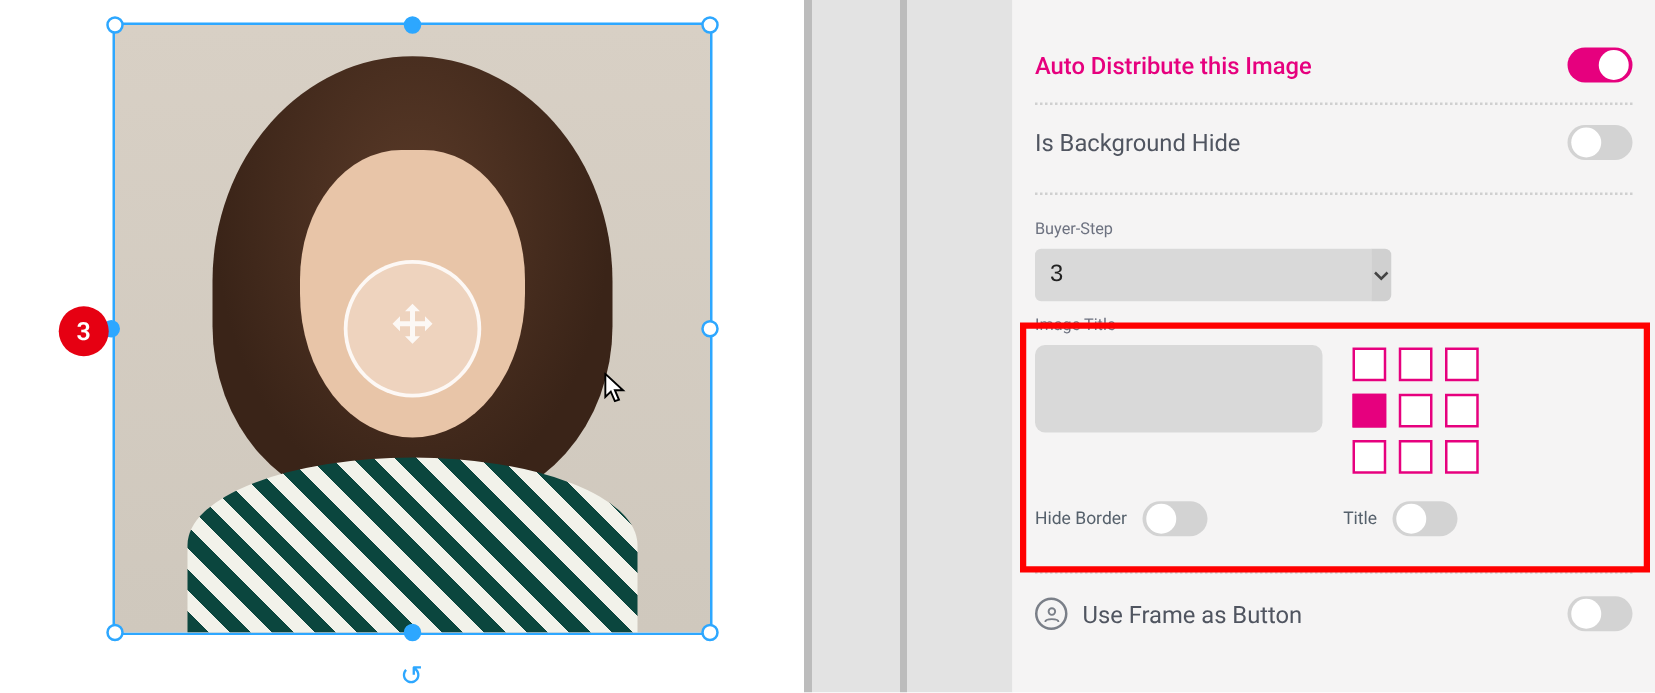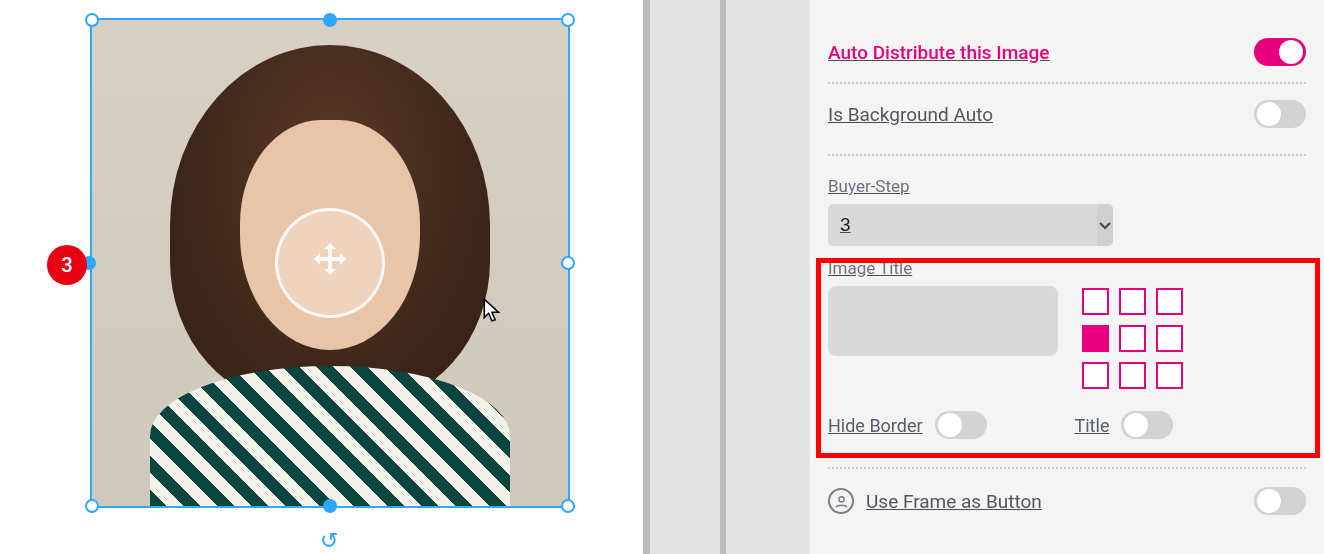--- a/index.html
+++ b/index.html
@@ -129,21 +129,20 @@
     height:100%;
     background: linear-gradient(90deg,#fff 0px,#fff 3px,#bcbcbc 3px,#bcbcbc 10px,#e3e3e3 10px,#e3e3e3 80px,#bcbcbc 80px,#bcbcbc 86px,#e3e3e3 86px);
   }
   .inspector {
     flex:1;
     background:#f5f4f4;
     padding: 28px 18px 0 18px;
     font-size:18px;
     color:#4a4a4a;
     position:relative;
-    text-decoration:underline;
   }
   .row {
     display:flex;
     align-items:center;
     justify-content:space-between;
     padding: 16px 0;
     border-top: 2px dotted #cfcfcf;
   }
   .row:first-child { border-top:none; padding-top:10px; }
   .row-label { font-size:19px; color:#505560; }
@@ -162,21 +161,21 @@
     left:3px;
     width:24px;
     height:24px;
     background:#fff;
     border-radius:50%;
     transition:left .1s;
   }
   .toggle.on { background:#e6007e; }
   .toggle.on .knob { left:25px; }
   .field-label {
-    font-size:17px;
+    font-size:13px;
     color:#6d7280;
     margin: 12px 0 8px;
   }
   .select-box {
     display:flex;
     align-items:stretch;
     width:230px;
     height:42px;
   }
   .select-input {
@@ -236,21 +235,21 @@
     cursor:pointer;
   }
   .anchor-cell.active { background:#e6007e; }
   .sub-row {
     display:flex;
     align-items:center;
     gap:15px;
     margin-top:22px;
   }
   .sub-col { display:flex; align-items:center; gap:12px; flex:1;}
-  .sub-label { font-size:18px; color:#55606b; }
+  .sub-label { font-size:14px; color:#55606b; }
   .frame-button-row {
     display:flex;
     justify-content:space-between;
     margin-top:28px;
     border-top: 2px dotted #cfcfcf;
     padding-top:18px;
   }
   .framebtn-left { display:flex; align-items:center; gap:12px; color:#55606b; }
   .user-circle {
     width:26px;height:26px;border:2px solid #7a7f88;border-radius:50%;
@@ -297,21 +296,21 @@
 <div class="inspector">
 
   <div class="row">
     <span class="row-label accent">Auto Distribute this Image</span>
     <div class="toggle on">
         <div class="knob"></div>
       </div>
   </div>
 
   <div class="row">
-    <span class="row-label">Is Background Auto</span>
+    <span class="row-label">Is Background Hide</span>
     <div class="toggle">
         <div class="knob"></div>
       </div>
   </div>
 
   <div class="section">
     <div class="field-label">Buyer-Step</div>
     <div class="select-box">
       <input class="select-input" value="3" style="">
       <div class="select-chevron">

